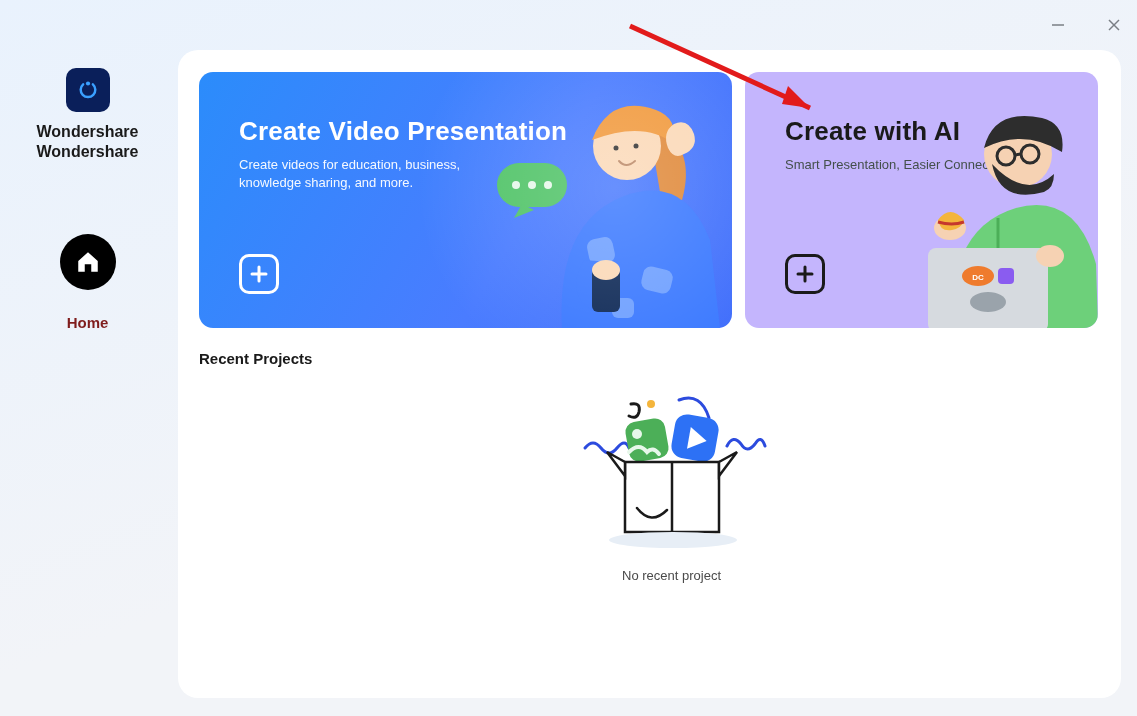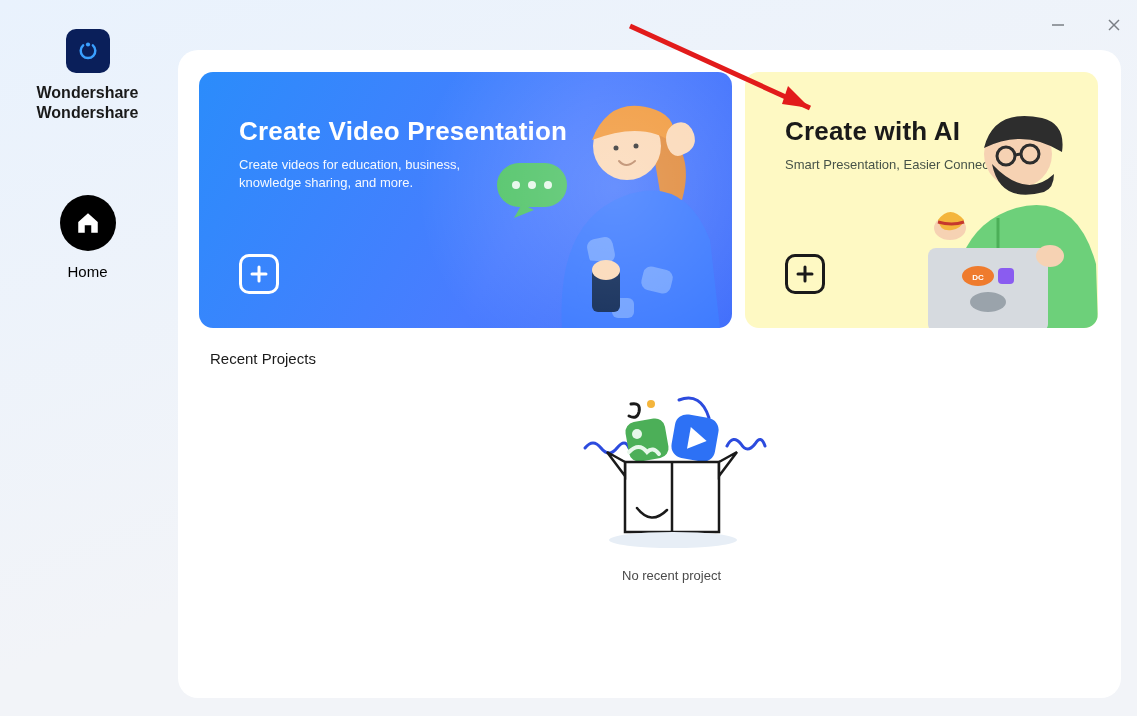--- a/index.html
+++ b/index.html
@@ -20,21 +20,21 @@
     z-index: 50;
   }
   .win-ctrl { width: 30px; height: 30px; display:flex; align-items:center; justify-content:center; color:#7a7f85; cursor:pointer;}
   .win-ctrl svg { stroke:#7a7f85; }
 
   
   .sidebar {
     position:absolute;
     left:0; top:0;
     width:175px;
-    padding-top:29px;
+    padding-top:68px;
     text-align:center;
   }
   .app-logo {
     width:44px; height:44px;
     background:#0a1f5a;
     border-radius:10px;
     margin:0 auto 10px auto;
     display:flex; align-items:center; justify-content:center;
   }
   .app-logo svg { width:26px; height:26px; }
@@ -44,21 +44,21 @@
     display:flex; flex-direction:column; align-items:center;
   }
   .nav-icon-circle {
     width:56px; height:56px;
     background:#000;
     border-radius:50%;
     display:flex; align-items:center; justify-content:center;
     cursor:pointer;
   }
   .nav-icon-circle svg { fill:#fff; }
-  .nav-label { margin-top:12px; font-size:15px; font-weight:400; color:#000000; }
+  .nav-label { margin-top:24px; font-size:15px; font-weight:700; color:#7f1d1d; }
 
   
   .main-panel {
     position:absolute;
     left:178px; top:50px;
     width:943px; height:648px;
     background:#fff;
     border-radius:20px;
   }
 
@@ -81,21 +81,21 @@
     color:#fff;
   }
   .card-big::after{
     content:"";
     position:absolute; left:0;right:0;top:0;bottom:0;
     background: radial-gradient(circle at 78% 45%, rgba(255,255,255,0.18), transparent 45%);
     pointer-events:none;
   }
   .card-small {
     width:353px;
-    background:#fef9c3;
+    background:#c4b5fd;
     color:#1a1a1a;
   }
   .card-title { font-size:26px; font-weight:700; position:absolute; left:40px; top:44px; letter-spacing:.2px;}
   .card-sub   { font-size:13px; position:absolute; left:40px; top:84px; line-height:1.4; opacity:.95; max-width:260px;}
   .card-small .card-title { left:40px; top:44px;}
   .card-small .card-sub   { left:40px; top:84px; color:#3d4a42;}
   .plus-btn {
     position:absolute;
     left:40px; bottom:34px;
     width:40px; height:40px;
@@ -107,22 +107,22 @@
   .card-small .plus-btn{ color:#1a1a1a; left:40px;}
   .plus-btn svg { stroke:currentColor; }
 
   
   .illus { position:absolute; pointer-events:none; }
   .illus-big  { right:10px; bottom:0; width:230px; height:260px; }
   .illus-small{ right:0; bottom:0; width:210px; height:230px; }
 
   
   .recent-title{
-    position:absolute; left:32px; top:300px;
-    font-size:15px; font-weight:400; color:#1a1a1a;
+    position:absolute; left:21px; top:300px;
+    font-size:15px; font-weight:700; color:#1a1a1a;
   }
   .empty-area{
     position:absolute; left:0; top:340px; width:100%;
     display:flex; flex-direction:column; align-items:center;padding-left:44px;
   }
   .empty-text{ margin-top:18px; font-size:13px; color:#4a4a4a;}
 
   
   .annotation-arrow{
     position:absolute;

